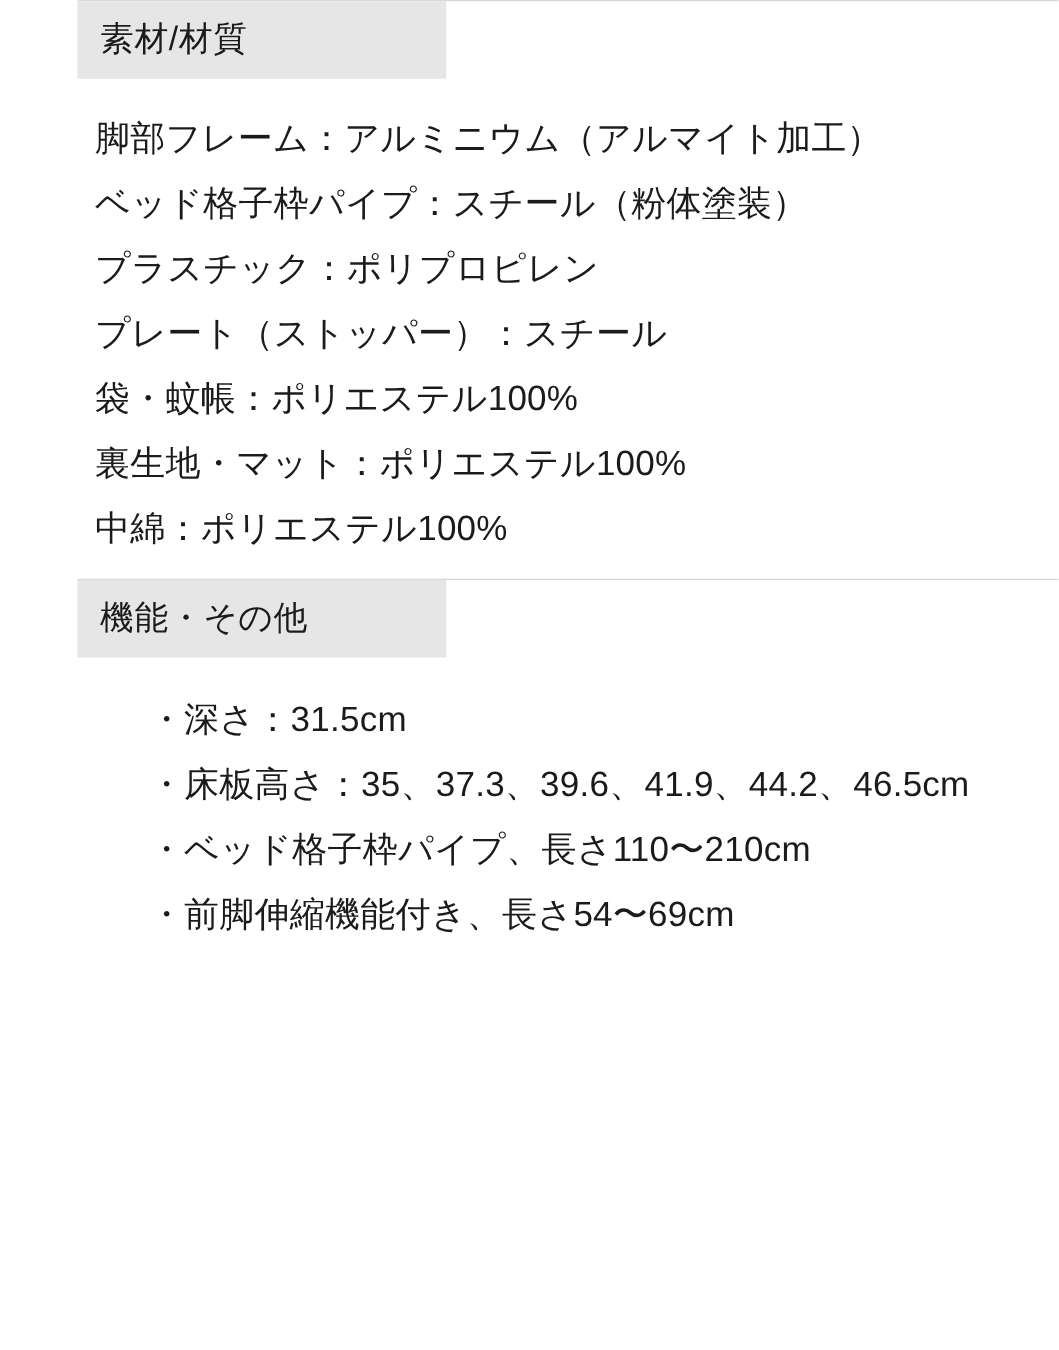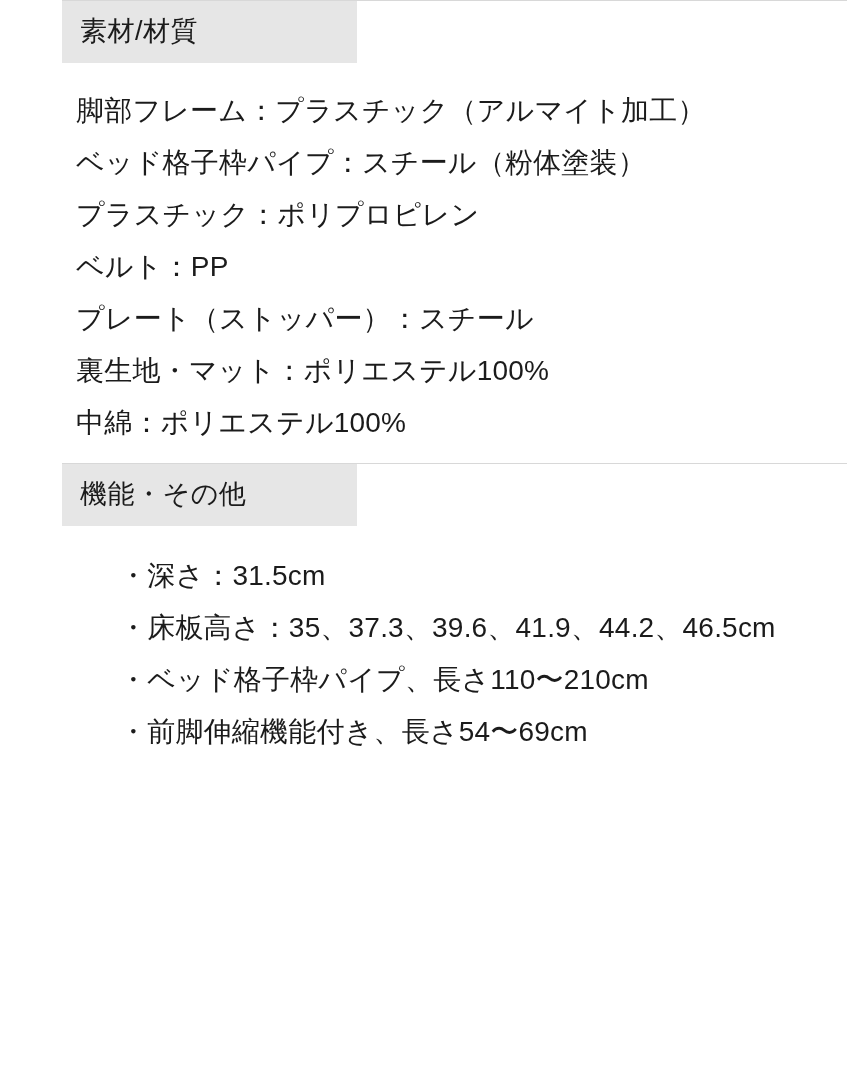--- a/index.html
+++ b/index.html
@@ -69,25 +69,25 @@
 
 <div class="page">
 
   <div class="divider"></div>
 
   <div class="section">
     <div class="section-head">
       <span class="title">素材/材質</span>
     </div>
     <div class="section-body">
-      <p class="line">脚部フレーム：プラスチック（アルマイト加工）</p>
+      <p class="line">脚部フレーム：アルミニウム（アルマイト加工）</p>
       <p class="line">ベッド格子枠パイプ：スチール（粉体塗装）</p>
       <p class="line">プラスチック：ポリプロピレン</p>
-      <p class="line">ベルト：PP</p>
       <p class="line">プレート（ストッパー）：スチール</p>
+      <p class="line">袋・蚊帳：ポリエステル100%</p>
       <p class="line">裏生地・マット：ポリエステル100%</p>
       <p class="line">中綿：ポリエステル100%</p>
     </div>
   </div>
 
   <div class="divider"></div>
 
   <div class="section">
     <div class="section-head">
       <span class="title">機能・その他</span>

